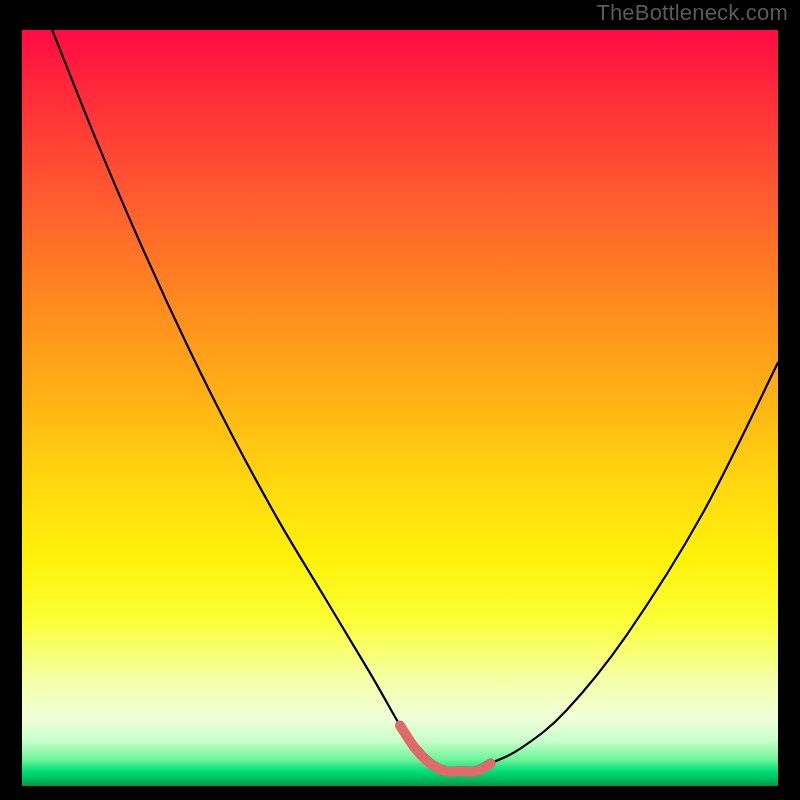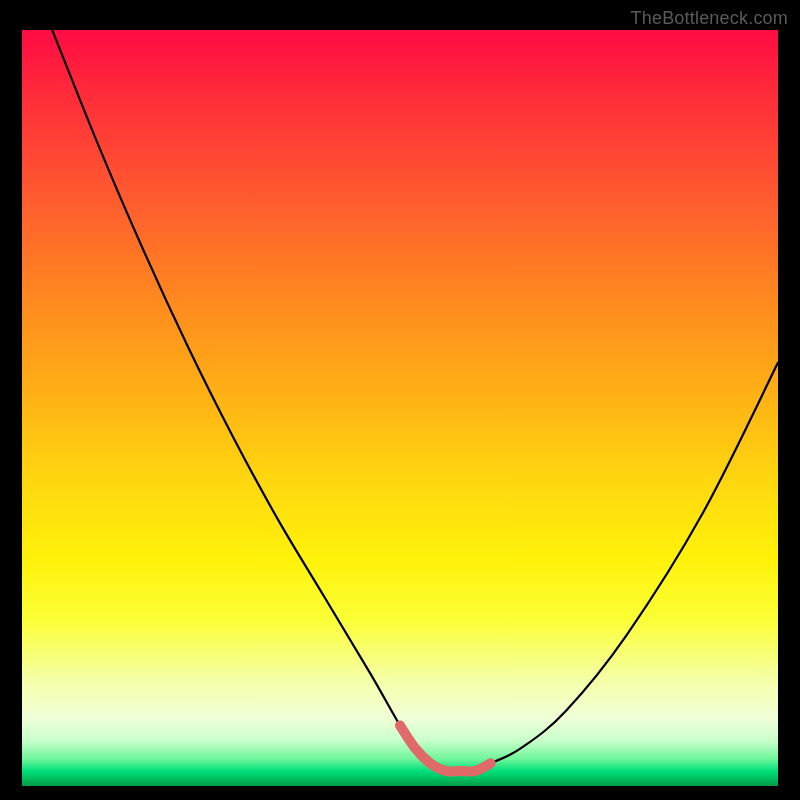--- a/index.html
+++ b/index.html
@@ -12,24 +12,24 @@
     overflow: hidden;
   }
   .frame {
     position: relative;
     width: 800px;
     height: 800px;
     background: #000;
   }
   .watermark {
     position: absolute;
-    top: 8px;
+    top: 0;
     right: 12px;
     color: #5a5a5a;
-    font-size: 18px;
+    font-size: 22px;
     font-weight: 500;
     letter-spacing: 0.2px;
     z-index: 5;
   }
   .plot {
     position: absolute;
     left: 22px;
     top: 30px;
     width: 756px;
     height: 756px;

